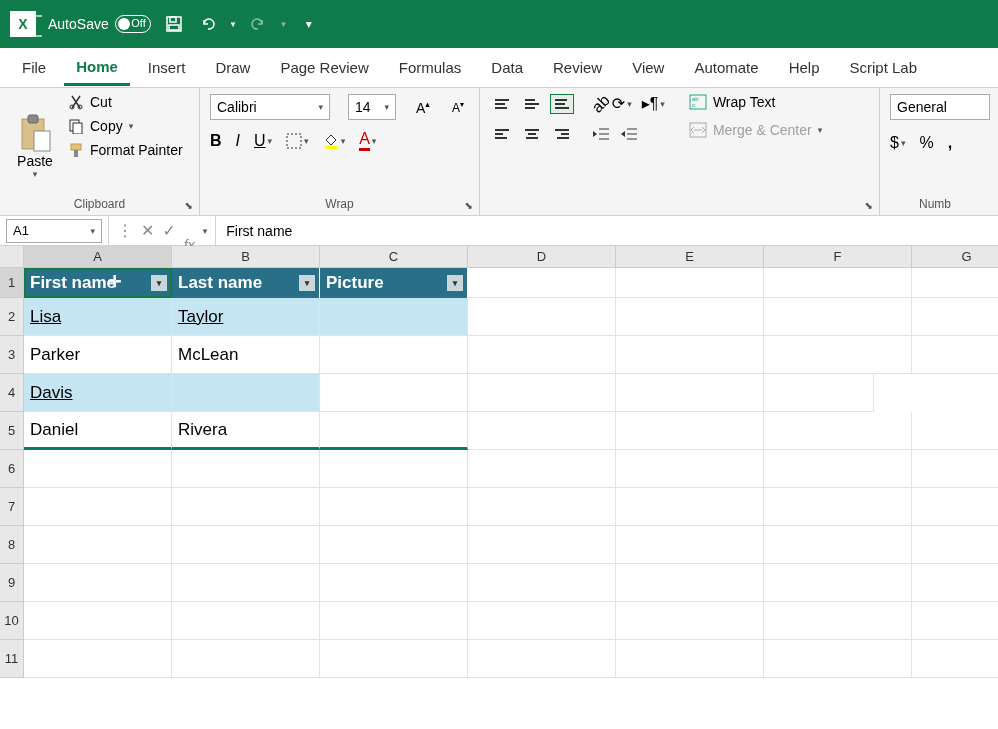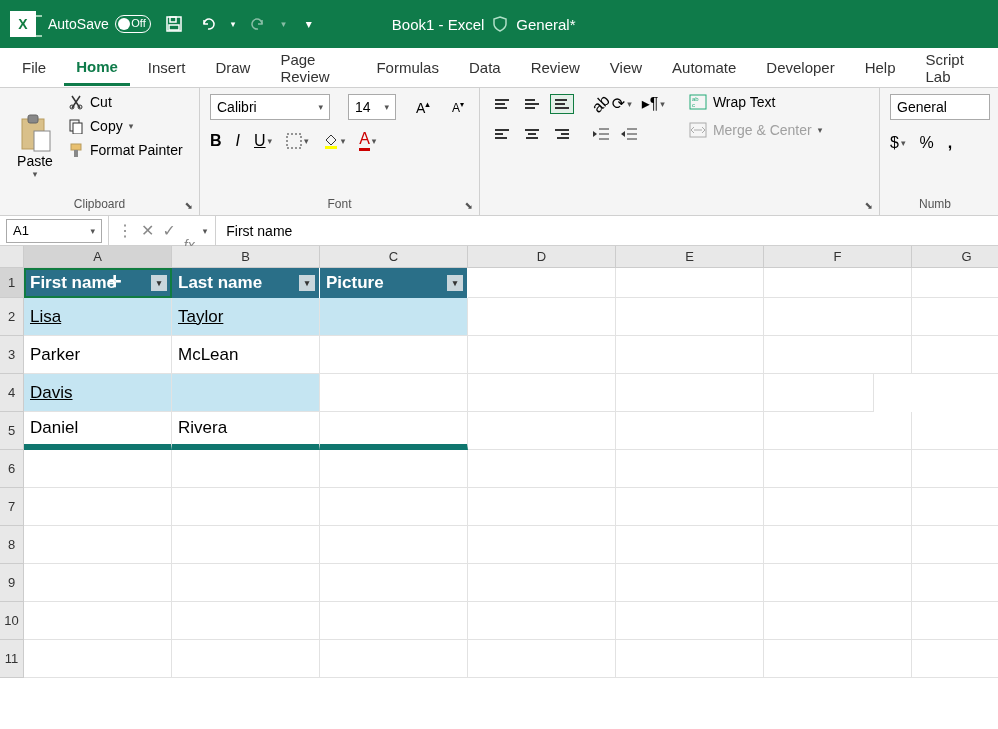--- a/index.html
+++ b/index.html
@@ -72,21 +72,21 @@
 .row-h { width: 24px; background: #e8e8e8; border-right: 1px solid #ccc; border-bottom: 1px solid #ccc; text-align: center; font-size: 13px; color: #333; display: flex; align-items: center; justify-content: center; }
 .row-h.sel { background: #d4d4d4; }
 .rows { display: flex; flex-direction: column; }
 .row { display: flex; }
 .cell { border-right: 1px solid #e2e2e2; border-bottom: 1px solid #e2e2e2; font-size: 17px; padding: 4px 6px; display: flex; align-items: center; overflow: hidden; }
 .th-cell { background: #2a6f88; color: #fff; font-weight: 600; font-size: 17px; border-right: 1px solid #fff; display: flex; align-items: center; justify-content: space-between; padding: 0 4px 0 6px; }
 .th-cell.selcell { outline: 2px solid #107c41; outline-offset: -2px; position: relative; }
 .cursor-cross { position: absolute; left: 84px; top: 4px; color: #fff; font-size: 16px; font-weight: bold; }
 .filter-btn { width: 16px; height: 16px; background: #c9d6dc; display: flex; align-items: center; justify-content: center; font-size: 9px; color: #333; }
 .band { background: #c5e5f2; text-decoration: underline; }
-.table-end-border { border-bottom: 6px solid #0f766e; }
+.table-end-border { border-bottom: 3px solid #0f766e; }
 </style>
 </head>
 <body>
 
 <div class="title-bar">
   <div class="xl-logo">X</div>
   <div class="autosave">
     <span>AutoSave</span>
     <div class="toggle">
         <span class="toggle-off">Off</span>
@@ -107,41 +107,33 @@
   </div>
   <span class="caret" style="color:#fff">▾</span>
   <div class="qat-btn" style="opacity:0.5">
     <svg width="18" height="18" viewBox="0 0 18 18">
         <path d="M13 9 A5 5 0 1 0 9 14" fill="none" stroke="#fff" stroke-width="1.5"></path>
         <path d="M13 5 L13 9 L9 9" fill="none" stroke="#fff" stroke-width="1.5"></path>
       </svg>
   </div>
   <span class="caret" style="color:#fff;opacity:0.5">▾</span>
   <div class="qat-btn" style="font-size:12px">▾</div>
-  <div class="doc-title">
-    <span>Book1 - Excel</span>
-    <svg class="shield" viewBox="0 0 16 16">
-        <path d="M8 1 L14 3 V8 C14 12 8 15 8 15 C8 15 2 12 2 8 V3 Z" fill="none" stroke="#b0e0c8" stroke-width="1.5"></path>
-      </svg>
-    <span>General*</span>
-  </div>
 </div>
 
 <div class="tabs" id="tabs-container">
     <div class="tab">File</div>
     <div class="tab active">Home</div>
     <div class="tab">Insert</div>
     <div class="tab">Draw</div>
     <div class="tab">Page Review</div>
     <div class="tab">Formulas</div>
     <div class="tab">Data</div>
     <div class="tab">Review</div>
     <div class="tab">View</div>
     <div class="tab">Automate</div>
-    <div class="tab">Developer</div>
     <div class="tab">Help</div>
     <div class="tab">Script Lab</div>
   </div>
 
 <div class="ribbon">
 
   <div class="group" style="width:200px">
     <div class="group-body">
       <div class="paste-big">
         <svg class="paste-icon" viewBox="0 0 34 40">
@@ -222,21 +214,21 @@
             </svg>
             <span class="caret">▾</span>
           </span>
         <span class="fmt-btn">
             <span style="color:#c00;border-bottom:3px solid #c00">A</span>
             <span class="caret">▾</span>
           </span>
       </div>
     </div>
     <div class="group-label">
-        <span>Font</span>
+        <span>Wrap</span>
       </div>
     <span class="dialog-launcher">⬊</span>
   </div>
 
   <div class="group" style="width:400px">
     <div class="group-body">
       <div>
         <div class="align-grid">
           <div class="align-btn">
               <div class="align-lines">

